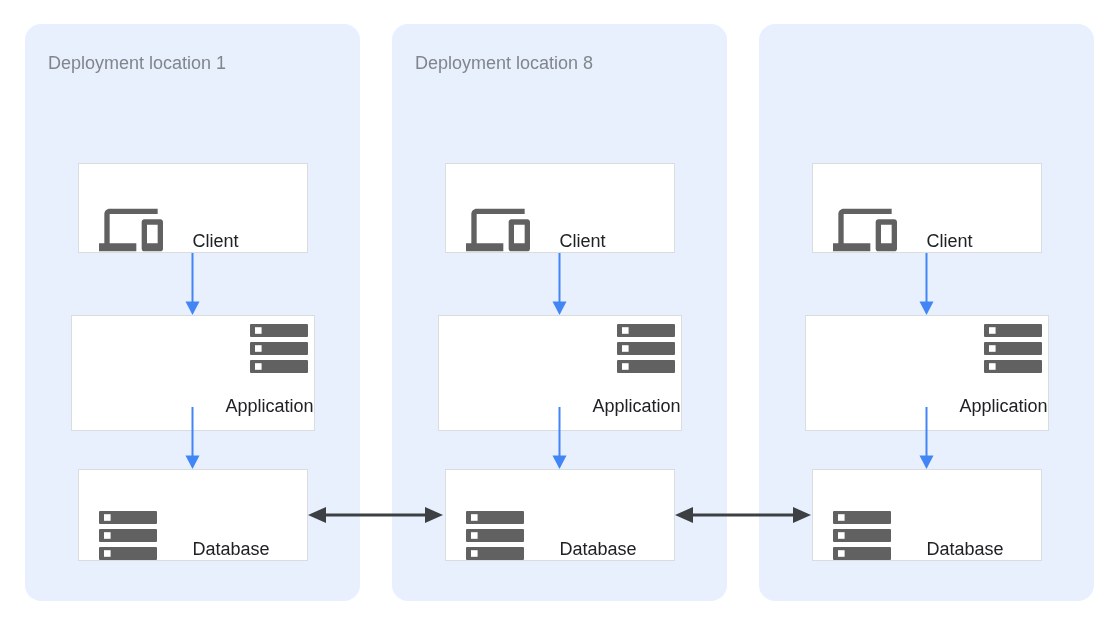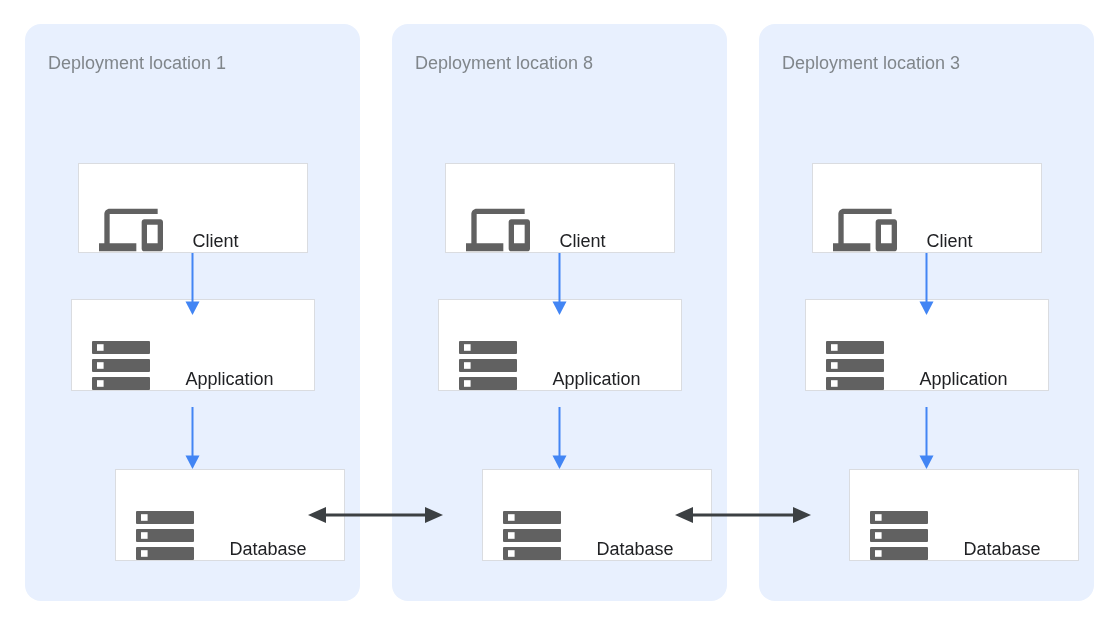--- a/index.html
+++ b/index.html
@@ -38,22 +38,22 @@
   .node{
     position:absolute;
     background:var(--box-bg);
     border:1px solid var(--box-border);
     box-sizing:border-box;
     display:flex;align-items:flex-end;
     padding-left:20px;
     gap:16px;
   }
   .node-client{left:52.5px;top:139px;width:230px;height:90px;}
-  .node-application{left:45.5px;top:275px;width:244px;height:92px;}
-  .node-database{left:52.5px;top:445px;width:230px;height:92px;margin-left:37px;}
+  .node-application{left:45.5px;top:291px;width:244px;height:116px;flex-direction:column;}
+  .node-database{left:52.5px;top:445px;width:230px;height:92px;}
   .icon-cell{
     width:64px;flex:0 0 64px;
     display:flex;align-items:center;justify-content:flex-start;
     color:var(--icon-gray);
   }
   .icon-cell svg{display:block;}
   .node-label{
     margin-left:14px;
     font-size:18px;
     color:var(--label-text);
@@ -143,21 +143,20 @@
             <rect x="5" y="21.2" width="6.6" height="6.6" fill="#fff"></rect>
           <rect x="0" y="36" width="58" height="13" rx="1"></rect>
             <rect x="5" y="39.2" width="6.6" height="6.6" fill="#fff"></rect>
         </svg>
       </span>
       <span class="node-label">Database</span>
     </div>
   </section>
 
   <section class="panel panel-3">
-    <div class="panel-title">Deployment location 3</div>
     <div class="node node-client">
       <span class="icon-cell">
         <svg width="66" height="44" viewBox="0 4 24 16" fill="currentColor" aria-hidden="true">
           <path d="M4 6h18V4H4c-1.1 0-2 .9-2 2v11H0v3h14v-3H4V6zm19 2h-6c-.55 0-1 .45-1 1v10c0 .55.45 1 1 1h6c.55 0 1-.45 1-1V9c0-.55-.45-1-1-1zm-1 9h-4v-7h4v7z"></path>
         </svg>
       </span>
       <span class="node-label">Client</span>
     </div>
     <div class="node node-application">
       <span class="icon-cell">

